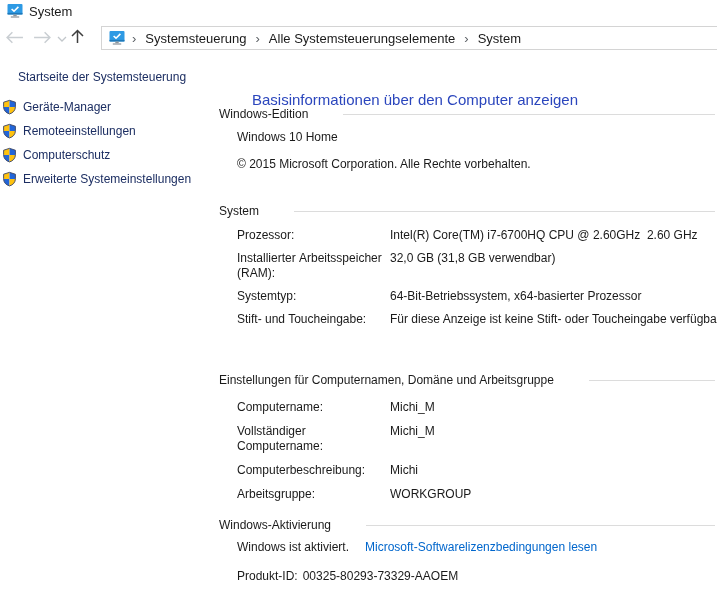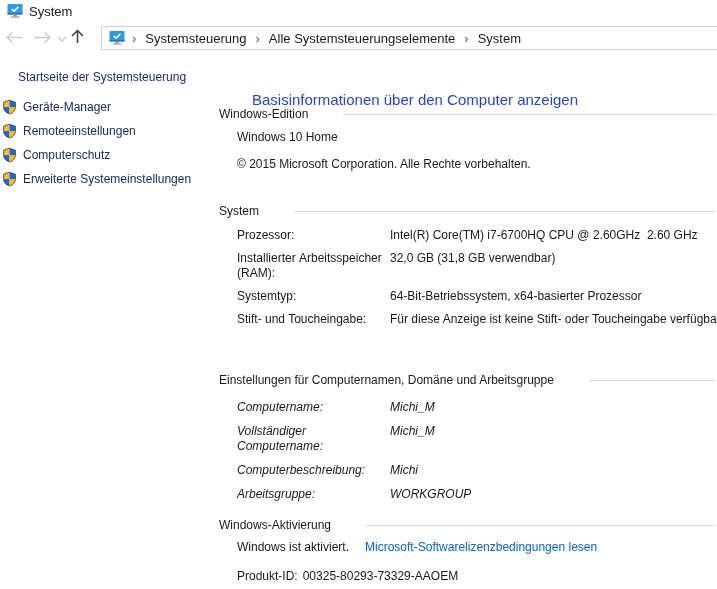--- a/index.html
+++ b/index.html
@@ -38,21 +38,21 @@
   .group-head{position:absolute;left:0;right:2px;display:flex;align-items:center;height:15px;gap:28px;}
   .group-title{white-space:nowrap;padding-right:7px;}
   .group-line{flex:1;border-top:1px solid #dcdcdc;margin-top:1px;}
   .g1-head{top:48px;} .g2-head{top:145px;} .g3-head{top:314px;} .g4-head{top:459px;}
   .g1-line1{position:absolute;left:18px;top:72px;}
   .g1-line2{position:absolute;left:18px;top:99px;}
   .rows{position:absolute;left:18px;right:4px;}
   .rows-sys{top:170px;} .rows-name{top:342px;}
   .row{display:grid;grid-template-columns:153px 1fr;line-height:15px;}
   .rows-sys .row{margin-bottom:8px;}
-  .rows-name .row{margin-bottom:9px;font-style:italic;}
+  .rows-name .row{margin-bottom:9px;}
   .row .val{white-space:nowrap;}
   .g4-status{position:absolute;left:18px;top:482px;display:flex;align-items:baseline;}
   .license-link{color:#0066cc;margin-left:16px;cursor:pointer;}
   .g4-product{position:absolute;left:18px;top:511px;white-space:nowrap;}
   .g4-product .val{margin-left:5px;}
 </style>
 </head>
 <body>
 
 <svg width="0" height="0" style="position:absolute" aria-hidden="true">

